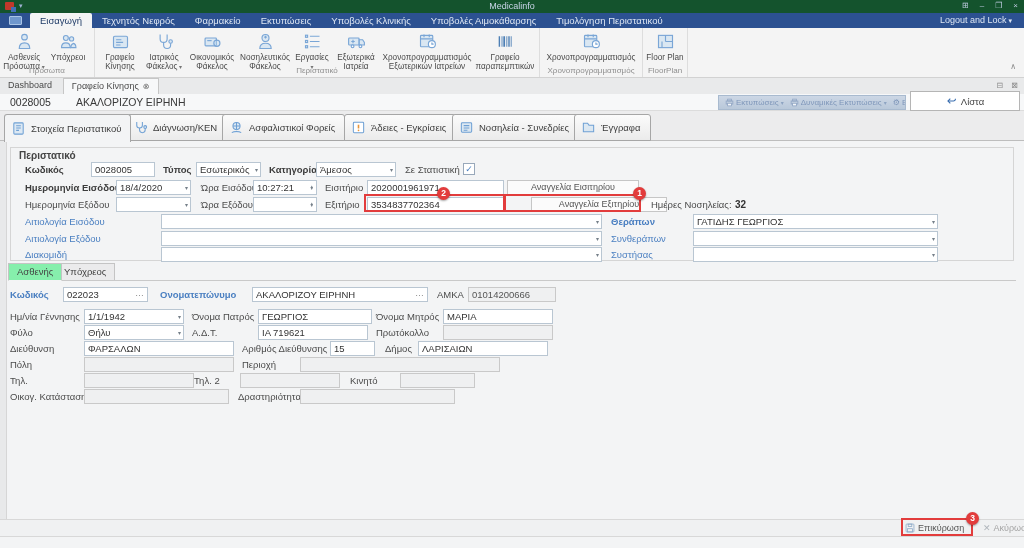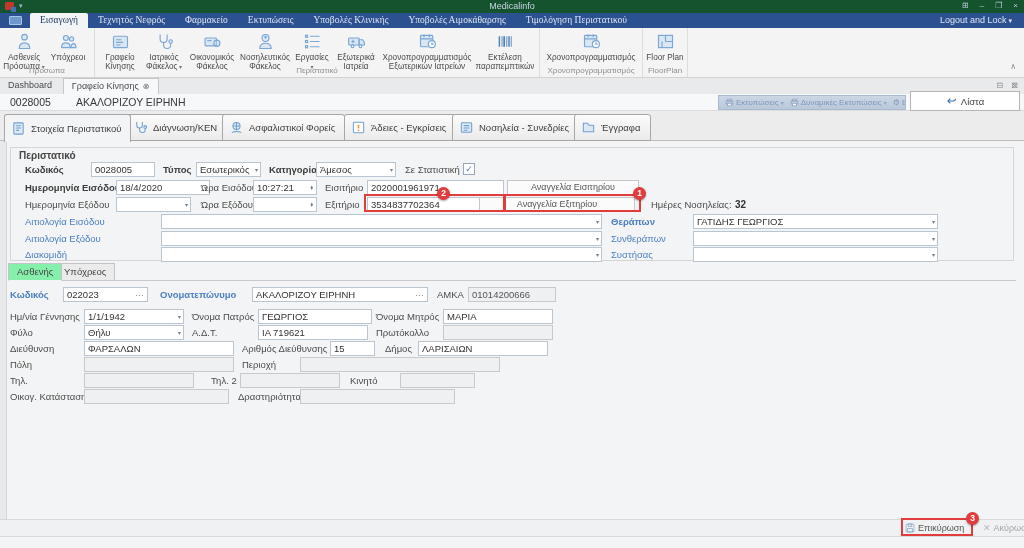--- a/index.html
+++ b/index.html
@@ -14,21 +14,21 @@
   .qat .appdot::after{content:"";position:absolute;right:-2px;bottom:-2px;width:5px;height:5px;background:#3f6fb5;}
   .qat .caret{color:#9fb3d4;font-size:7px;line-height:8px;}
   .winctl{position:absolute;right:6px;top:0;display:flex;gap:11px;color:#bcc9de;font-size:8px;line-height:12px;}
   .winctl span{cursor:default;}
   .g-pin::before{content:"⊞";} .g-min::before{content:"–";} .g-res::before{content:"❒";} .g-close::before{content:"×";}
 
   
   .menubar{position:absolute;left:0;top:13px;width:100%;height:15px;background:#2c5191;display:flex;align-items:stretch;}
   .appbtn{width:30px;display:flex;align-items:center;justify-content:center;}
   .appbtn .glyph{width:13px;height:9px;background:#6f97cd;border:1px solid #a9c4e6;border-radius:1px;}
-  .mtab{padding:0 10px;font-size:9.5px;line-height:15px;color:#dde6f3;white-space:nowrap;font-family:Liberation Serif, serif;}
+  .mtab{padding:0 10px;font-size:9.5px;line-height:15px;color:#dde6f3;white-space:nowrap;}
   .mtab.active{background:#f3f4f5;color:#1e3a66;border-radius:2px 2px 0 0;}
   .logout{margin-left:auto;padding:0 12px;font-size:9px;line-height:15px;color:#dde6f3;white-space:nowrap;}
   .logout::after{content:" ▾";font-size:7px;}
 
   
   .ribbon{position:absolute;left:0;top:28px;width:100%;height:50px;background:#f4f4f4;border-bottom:1px solid #d2d2d2;display:flex;}
   .rgroup{position:relative;height:100%;border-right:1px solid #dddddd;padding:2px 3px 11px 3px;display:flex;align-items:flex-start;}
   .rgroup-label{position:absolute;left:0;right:0;bottom:1px;text-align:center;font-size:8px;color:#8f8f8f;line-height:10px;white-space:nowrap;}
   .rbtn{display:flex;flex-direction:column;align-items:center;padding-top:1px;font-size:8.2px;color:#4a4a4a;text-align:center;line-height:1.12;height:100%;}
   .rbtn svg{width:21px;height:21px;margin-bottom:1px;flex:none;}
@@ -220,21 +220,21 @@
       </div>
       <div class="rbtn" style="width:62px">
         <svg viewBox="0 0 24 24" fill="none" stroke="#4d7fb5">
             <path d="M5 6v12" stroke-width="1.6"></path>
             <path d="M8 6v12" stroke-width="1"></path>
             <path d="M10.5 6v12" stroke-width="2"></path>
             <path d="M13.5 6v12" stroke-width="1"></path>
             <path d="M16 6v12" stroke-width="1.6"></path>
             <path d="M18.5 6v12" stroke-width="1"></path>
           </svg>
-        <span class="cap">Εκτέλεση παραπεμπτικών</span>
+        <span class="cap">Γραφείο παραπεμπτικών</span>
       </div>
       <div class="rgroup-label">Περιστατικό</div>
     </div>
 
     <div class="rgroup">
       <div class="rbtn" style="width:96px">
         <svg viewBox="0 0 24 24" fill="rgba(186,214,240,.45)" stroke="#7aa6d6" stroke-width="1.3">
             <rect x="4" y="5" width="14" height="13" rx="1"></rect>
             <path d="M4 9h14M8 4v3M14 4v3"></path>
             <circle cx="17" cy="15" r="4" fill="#fff"></circle>
@@ -356,34 +356,34 @@
     <div class="lbl b" style="left:14px;top:14px">Κωδικός</div>
     <div class="inp" style="left:80px;top:14px;width:64px">0028005</div>
     <div class="lbl b" style="left:152px;top:14px">Τύπος</div>
     <div class="inp dd" style="left:185px;top:14px;width:65px">Εσωτερικός</div>
     <div class="lbl b" style="left:258px;top:14px">Κατηγορία</div>
     <div class="inp dd" style="left:305px;top:14px;width:80px">Άμεσος</div>
     <div class="lbl" style="left:394px;top:14px">Σε Στατιστική</div>
     <div class="chk" style="left:452px;top:15px">✓</div>
 
     <div class="lbl b" style="left:14px;top:32px">Ημερομηνία Εισόδου</div>
-    <div class="inp dd" style="left:105px;top:32px;width:94px">18/4/2020</div>
+    <div class="inp dd" style="left:105px;top:32px;width:75px">18/4/2020</div>
     <div class="lbl" style="left:190px;top:32px">Ώρα Εισόδου</div>
     <div class="inp spin" style="left:242px;top:32px;width:64px">10:27:21</div>
     <div class="lbl" style="left:314px;top:32px">Εισιτήριο</div>
     <div class="inp" style="left:356px;top:32px;width:137px">2020001961971</div>
     <div class="linkbtn" style="left:496px;top:32px;width:132px">Αναγγελία Εισιτηρίου</div>
 
     <div class="lbl" style="left:14px;top:49px">Ημερομηνία Εξόδου</div>
     <div class="inp dd" style="left:105px;top:49px;width:75px"></div>
     <div class="lbl" style="left:190px;top:49px">Ώρα Εξόδου</div>
     <div class="inp spin" style="left:242px;top:49px;width:64px"></div>
     <div class="lbl" style="left:314px;top:49px">Εξιτήριο</div>
     <div class="inp" style="left:356px;top:49px;width:137px">3534837702364</div>
-    <div class="linkbtn" style="left:468px;top:49px;width:156px">Αναγγελία Εξιτηρίου</div>
+    <div class="linkbtn" style="left:520px;top:49px;width:136px">Αναγγελία Εξιτηρίου</div>
     <div class="lbl" style="left:640px;top:49px">Ημέρες Νοσηλείας:</div>
     <div class="days-val" style="left:724px;top:49px">32</div>
 
     <div class="lbl blue" style="left:14px;top:66px">Αιτιολογία Εισόδου</div>
     <div class="inp dd" style="left:150px;top:66px;width:441px"></div>
     <div class="lbl blue b" style="left:600px;top:66px">Θεράπων</div>
     <div class="inp dd" style="left:682px;top:66px;width:245px">ΓΑΤΙΔΗΣ ΓΕΩΡΓΙΟΣ</div>
 
     <div class="lbl blue" style="left:14px;top:83px">Αιτιολογία Εξόδου</div>
     <div class="inp dd" style="left:150px;top:83px;width:441px"></div>
@@ -433,21 +433,21 @@
   <div class="lbl" style="left:385px;top:341px">Δήμος</div>
   <div class="inp" style="left:418px;top:341px;width:130px">ΛΑΡΙΣΑΙΩΝ</div>
 
   <div class="lbl" style="left:10px;top:357px">Πόλη</div>
   <div class="inp ro" style="left:84px;top:357px;width:150px"></div>
   <div class="lbl" style="left:242px;top:357px">Περιοχή</div>
   <div class="inp ro" style="left:300px;top:357px;width:200px"></div>
 
   <div class="lbl" style="left:10px;top:373px">Τηλ.</div>
   <div class="inp ro" style="left:84px;top:373px;width:110px"></div>
-  <div class="lbl" style="left:211px;top:373px">Τηλ. 2</div>
+  <div class="lbl" style="left:194px;top:373px">Τηλ. 2</div>
   <div class="inp ro" style="left:240px;top:373px;width:100px"></div>
   <div class="lbl" style="left:350px;top:373px">Κινητό</div>
   <div class="inp ro" style="left:400px;top:373px;width:75px"></div>
 
   <div class="lbl" style="left:10px;top:389px">Οικογ. Κατάσταση</div>
   <div class="inp ro" style="left:84px;top:389px;width:145px"></div>
   <div class="lbl" style="left:238px;top:389px">Δραστηριότητα</div>
   <div class="inp ro" style="left:300px;top:389px;width:155px"></div>
 
   <div class="footer"></div>

